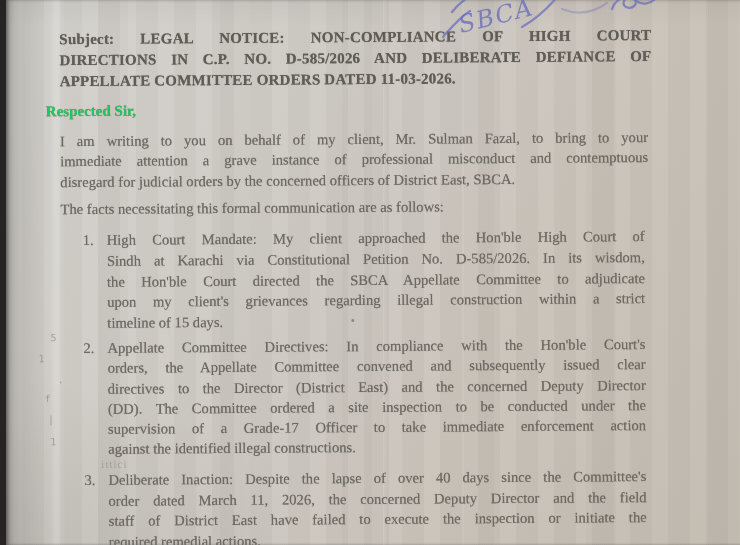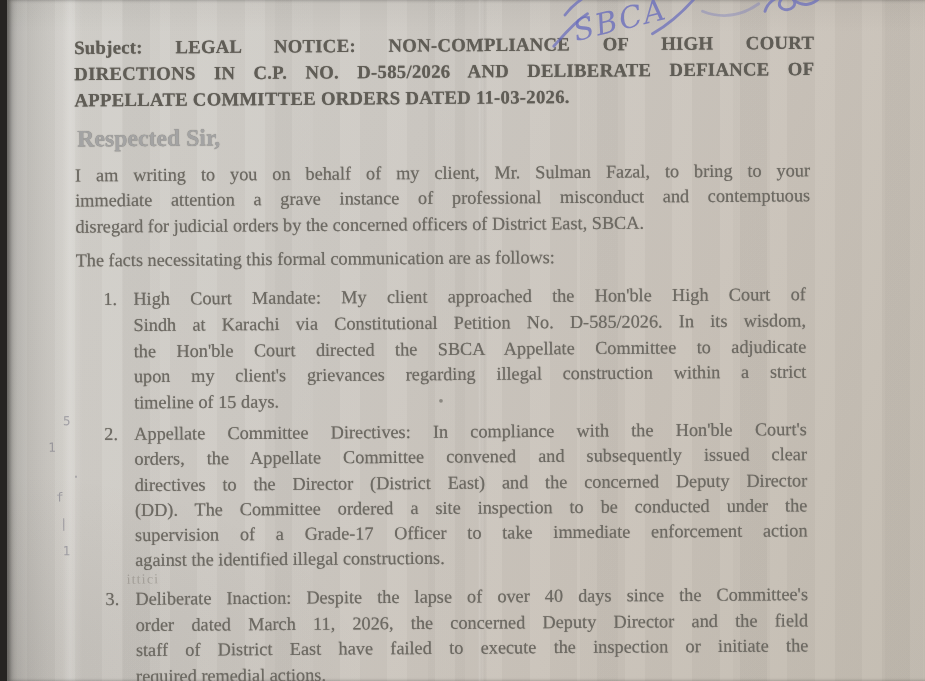--- a/index.html
+++ b/index.html
@@ -32,22 +32,22 @@
   .block{position:absolute;}
   .jline{text-align:justify;text-align-last:justify;text-justify:inter-word;white-space:normal;}
   .lline{text-align:left;text-align-last:left;}
   .subject{
     left:61px;top:27px;width:592px;
     font-size:15px;font-weight:700;line-height:21px;
     color:#605d56;text-shadow:0 0 0.7px rgba(92,89,82,0.85);
     letter-spacing:0.2px;
   }
   .salutation{
-    left:63px;top:99px;font-size:19px;font-weight:700;line-height:21px;
-    color:#a3a3a3;text-shadow:0 0 0.7px rgba(95,92,85,0.8);
+    left:47px;top:99px;font-size:15px;font-weight:700;line-height:21px;
+    color:#22c55e;text-shadow:0 0 0.7px rgba(95,92,85,0.8);
   }
   .body-text{
     font-size:14.6px;line-height:20.4px;
     color:#6d6a63;text-shadow:0 0 0.7px rgba(105,102,95,0.75);
   }
   .intro{left:61px;top:129px;width:588px;}
   .facts{left:61px;top:197px;width:588px;}
   .list-item{position:absolute;left:83px;width:562px;}
   .num{position:absolute;left:0;top:0;}
   .li-lines{margin-left:24px;width:538px;}

